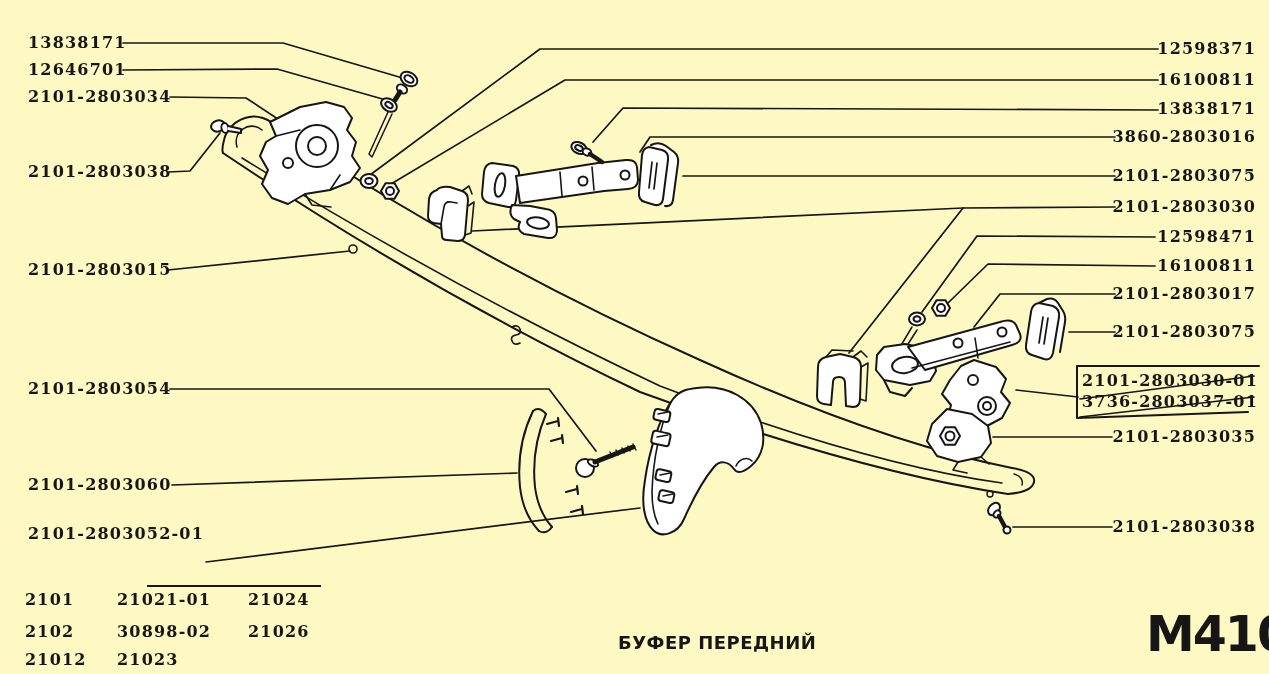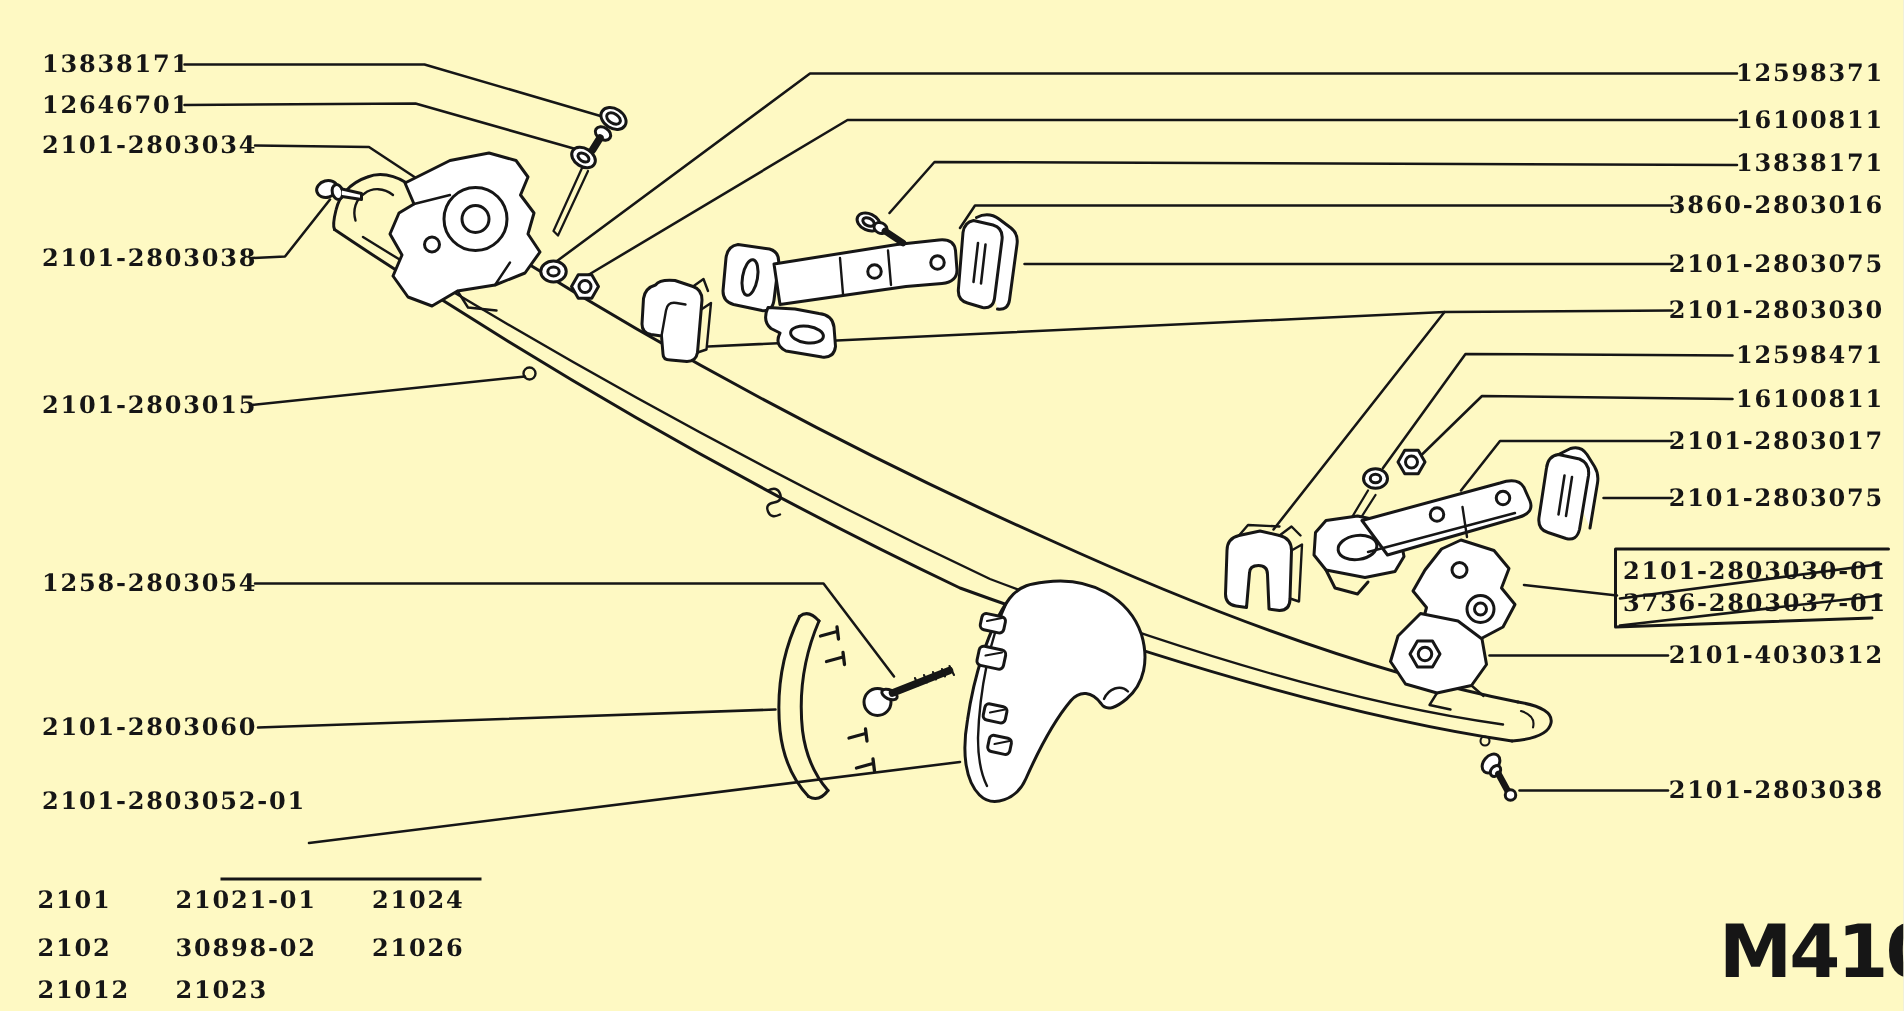--- a/index.html
+++ b/index.html
@@ -239,45 +239,46 @@
       <rect x="659" y="491" width="15" height="11" rx="3" transform="rotate(12 666 496)"></rect>
       <path d="M658,414 L668,412 M657,437 L668,435 M660,475 L670,473 M663,496 L673,494" stroke-width="1.4"></path>
     </g>
   </svg>
 
   <div class="callout" style="left:28px;top:33px">13838171</div>
   <div class="callout" style="left:28px;top:60px">12646701</div>
   <div class="callout" style="left:28px;top:87px">2101-2803034</div>
   <div class="callout" style="left:28px;top:162px">2101-2803038</div>
   <div class="callout" style="left:28px;top:260px">2101-2803015</div>
-  <div class="callout" style="left:28px;top:379px">1258-2803054</div>
+  <div class="callout" style="left:28px;top:379px">2101-2803054</div>
   <div class="callout" style="left:28px;top:475px">2101-2803060</div>
   <div class="callout" style="left:28px;top:524px">2101-2803052-01</div>
 
   <div class="callout right" style="top:39px">12598371</div>
   <div class="callout right" style="top:70px">16100811</div>
   <div class="callout right" style="top:99px">13838171</div>
   <div class="callout right" style="top:127px">3860-2803016</div>
   <div class="callout right" style="top:166px">2101-2803075</div>
   <div class="callout right" style="top:197px">2101-2803030</div>
   <div class="callout right" style="top:227px">12598471</div>
   <div class="callout right" style="top:256px">16100811</div>
   <div class="callout right" style="top:284px">2101-2803017</div>
   <div class="callout right" style="top:322px">2101-2803075</div>
-  <div class="callout right" style="top:427px">2101-4030312</div>
+  <div class="callout right" style="top:427px">2101-2803035</div>
   <div class="callout right" style="top:517px">2101-2803038</div>
 
   <div class="callout" style="left:1082px;top:371px">2101-2803030-01</div>
   <div class="callout" style="left:1082px;top:392px">3736-2803037-01</div>
 
   <div class="tbl-rule"></div>
   <div class="tbl-cell" style="left:25px;top:590px">2101</div>
   <div class="tbl-cell" style="left:117px;top:590px">21021-01</div>
   <div class="tbl-cell" style="left:248px;top:590px">21024</div>
   <div class="tbl-cell" style="left:25px;top:622px">2102</div>
   <div class="tbl-cell" style="left:117px;top:622px">30898-02</div>
   <div class="tbl-cell" style="left:248px;top:622px">21026</div>
   <div class="tbl-cell" style="left:25px;top:650px">21012</div>
   <div class="tbl-cell" style="left:117px;top:650px">21023</div>
 
+  <div id="page-title">БУФЕР ПЕРЕДНИЙ</div>
   <div id="page-code">M410</div>
 
 </div>
 
 </body></html>

